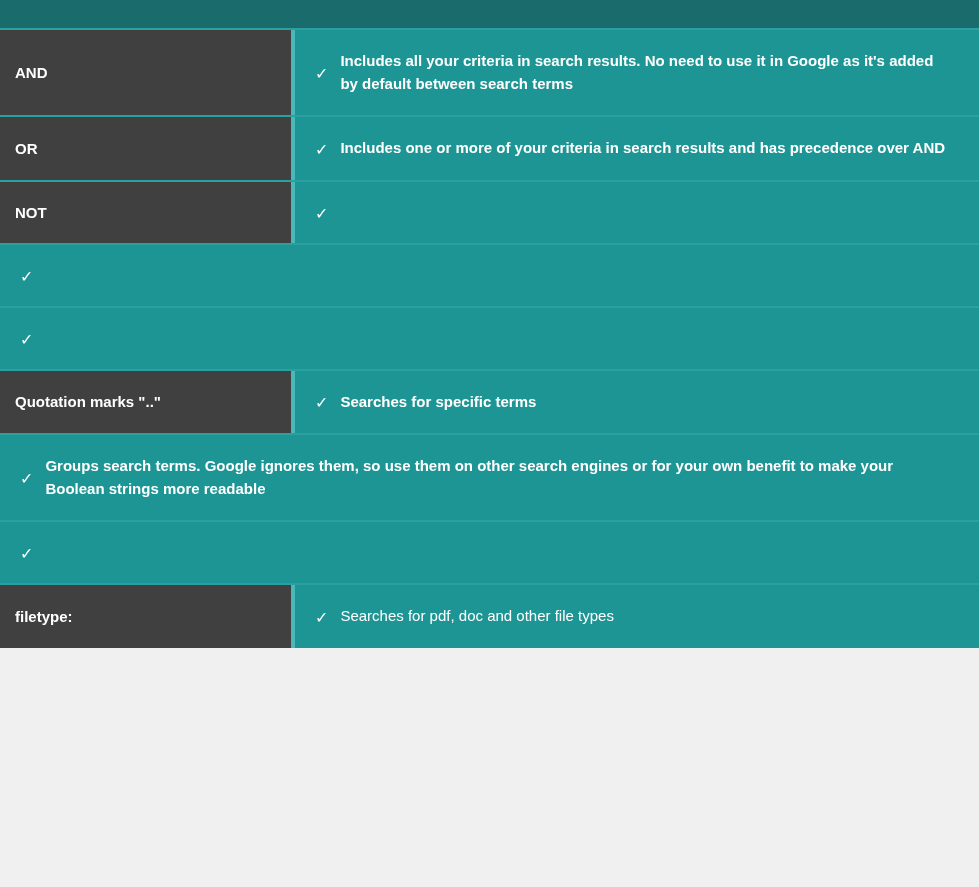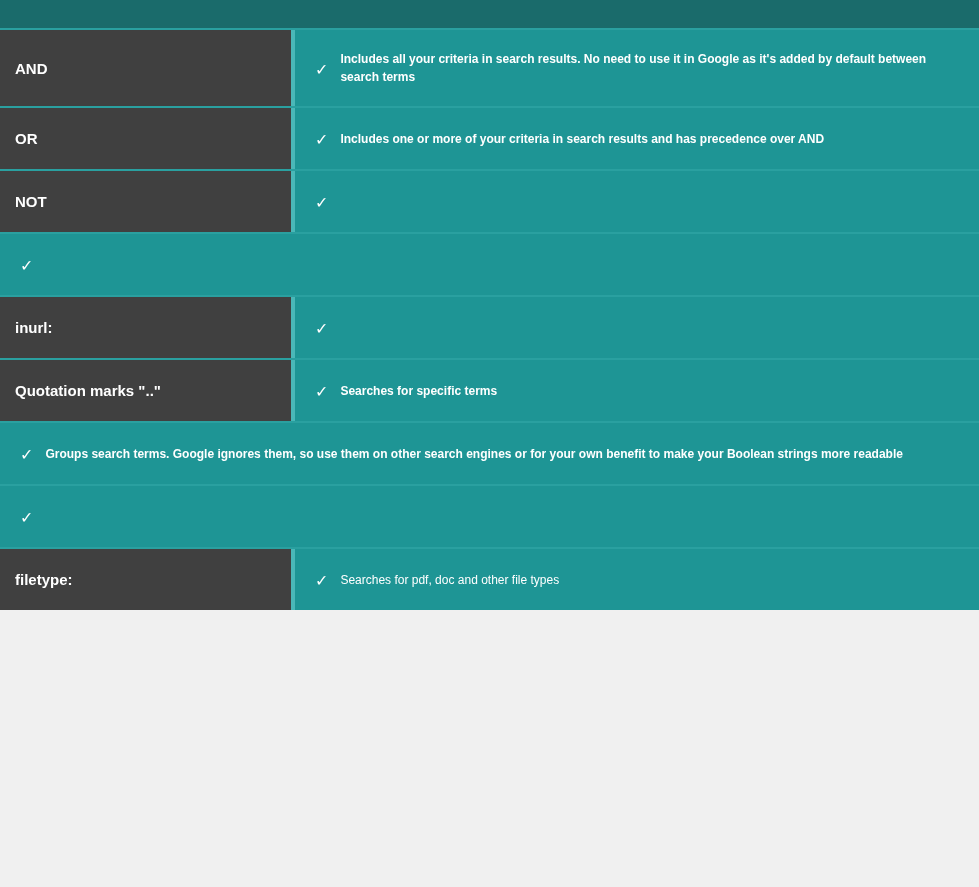--- a/index.html
+++ b/index.html
@@ -78,21 +78,21 @@
 
     .checkmark {
       color: white;
       font-size: 16px;
       flex-shrink: 0;
       margin-top: 2px;
     }
 
     .use-text {
       color: white;
-      font-size: 12px;
+      font-size: 15px;
       line-height: 1.5;
     }
 
     .use-text strong {
       font-weight: bold;
     }
   </style>
 </head>
 <body>
 
@@ -129,23 +129,20 @@
         <div class="use-cell">
           <span class="checkmark">✓</span>
         </div>
       </div>
       <div class="table-row">
         <div class="use-cell">
           <span class="checkmark">✓</span>
         </div>
       </div>
       <div class="table-row">
-        <div class="term-cell">
-          <span class="term-label">inurl:</span>
-        </div>
         <div class="use-cell">
           <span class="checkmark">✓</span>
         </div>
       </div>
       <div class="table-row">
         <div class="term-cell">
           <span class="term-label">Quotation marks ".."​</span>
         </div>
         <div class="use-cell">
           <span class="checkmark">✓</span>

